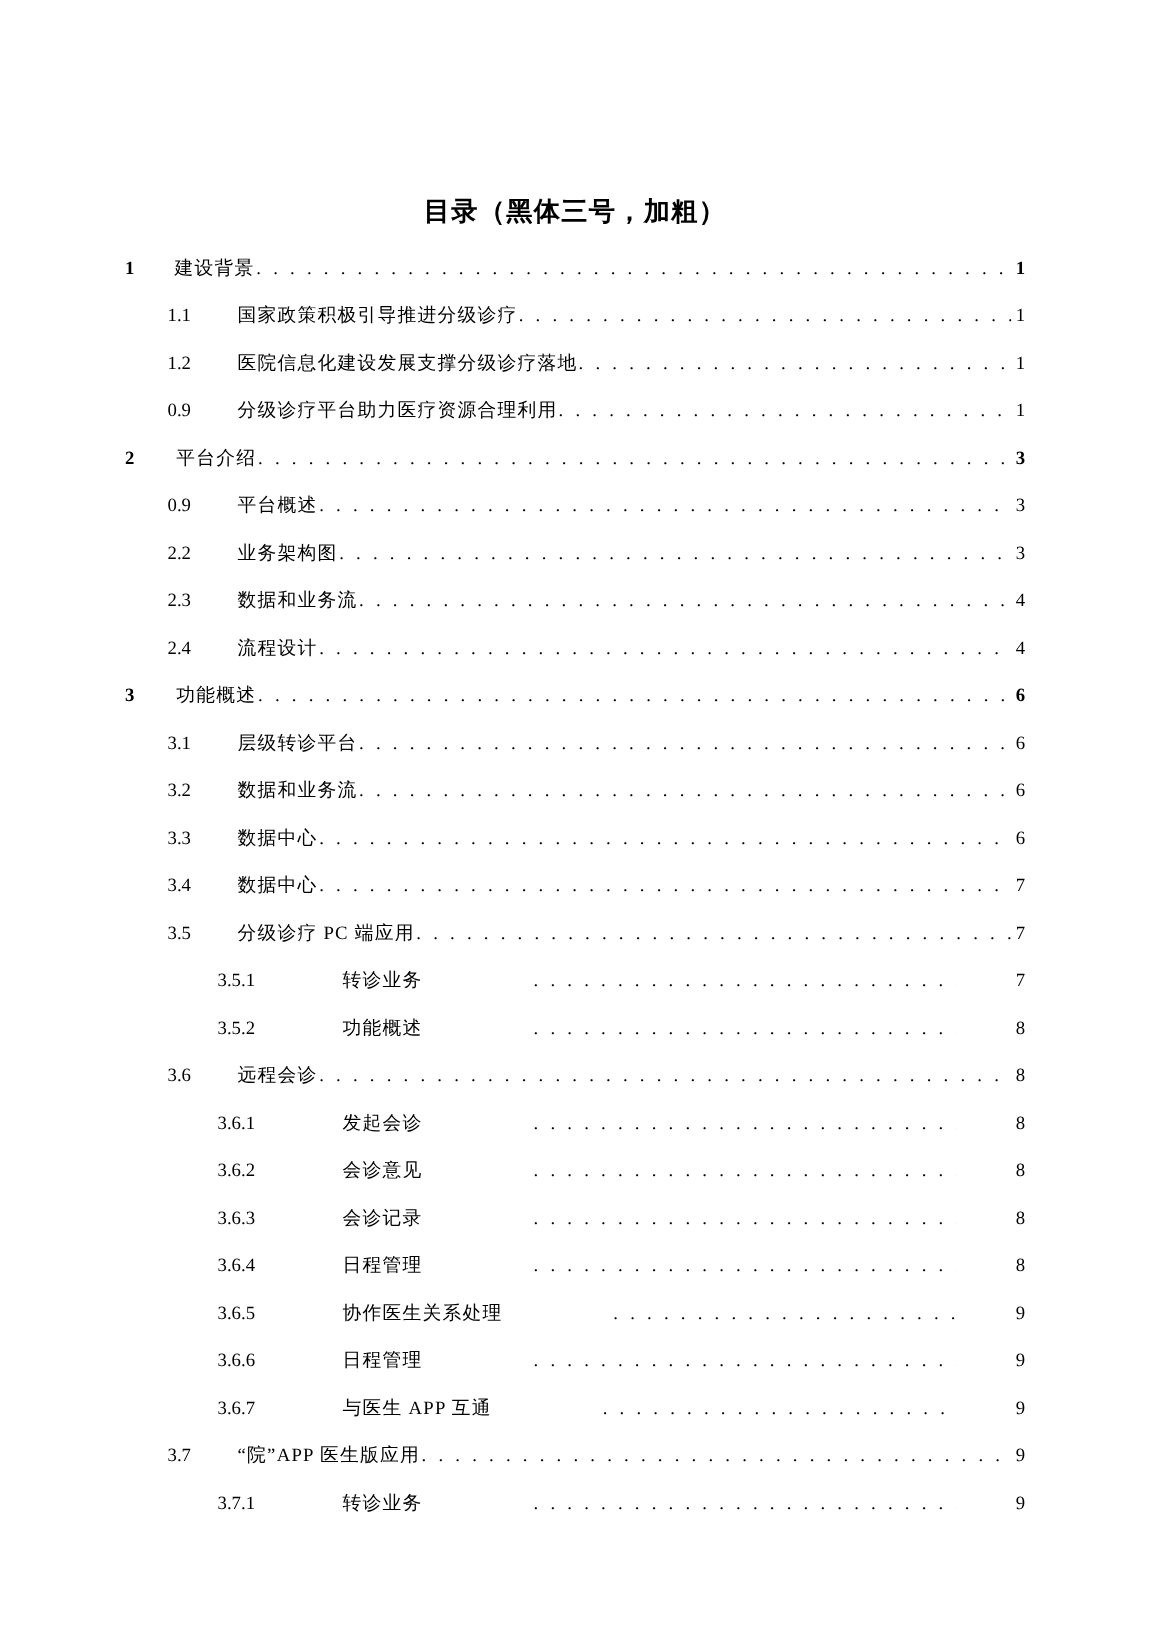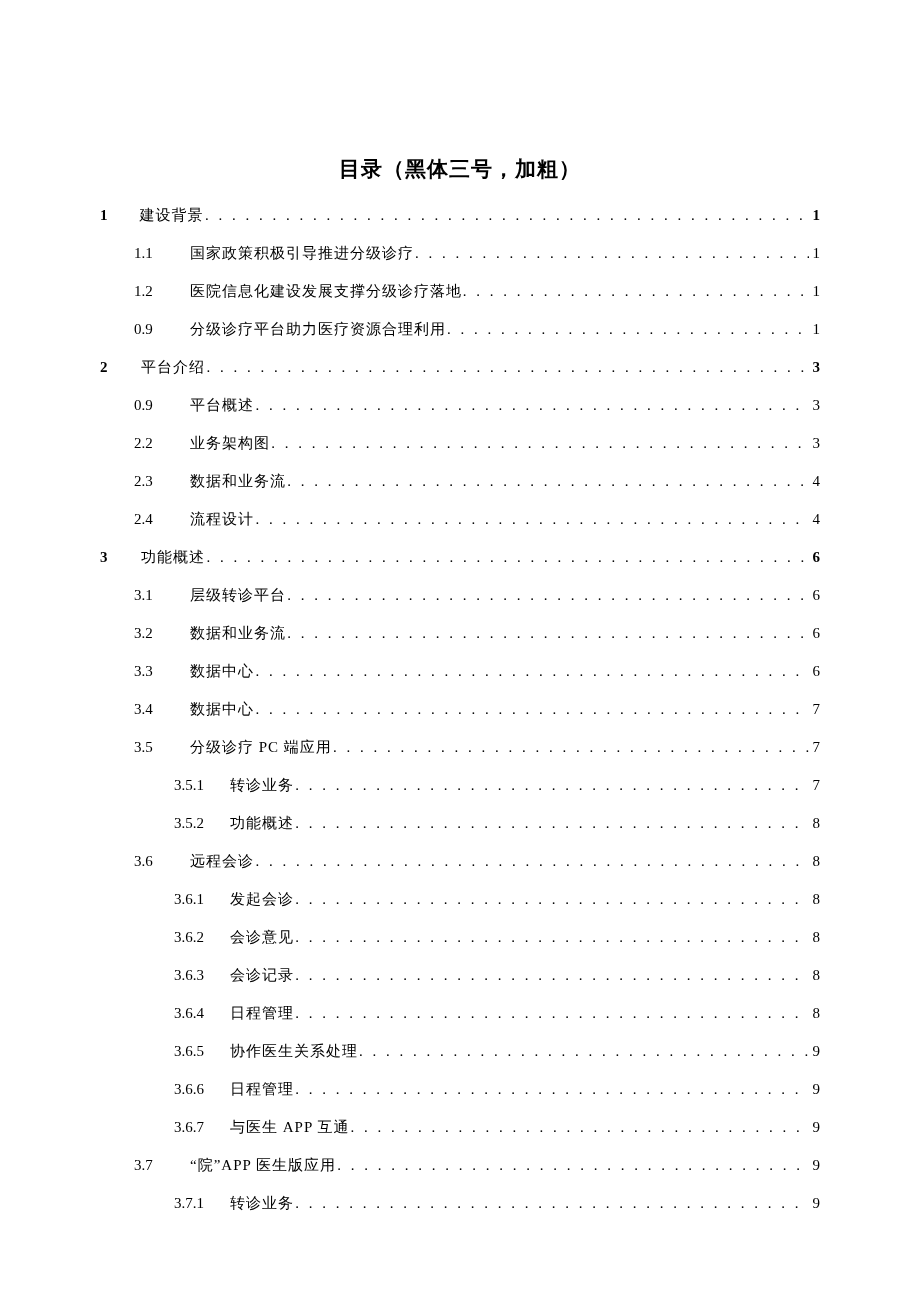--- a/index.html
+++ b/index.html
@@ -54,21 +54,21 @@
   .toc-page {
     flex: 0 0 auto;
     padding-left: 4px;
     font-family: "Times New Roman", serif;
   }
   .lvl1 { padding-left: 0; }
   .lvl1 .toc-num { font-weight: bold; }
   .lvl1 .toc-page { font-weight: bold; }
   .lvl2 { padding-left: 34px; }
   .lvl2 .toc-num { min-width: 56px; font-family: "Times New Roman", serif; }
-  .lvl3 { padding-left: 74px; }
+  .lvl3 { padding-left: 74px; gap: 44px; }
   .lvl3 .toc-num { min-width: 56px; font-family: "Times New Roman", serif; }
   .gap { width: 8px; display: inline-block; }
 </style>
 </head>
 <body>
 
 <div class="page">
   <h1 class="title">目录（黑体三号，加粗）</h1>
   <div id="toc">
       <div class="toc-line lvl1">

